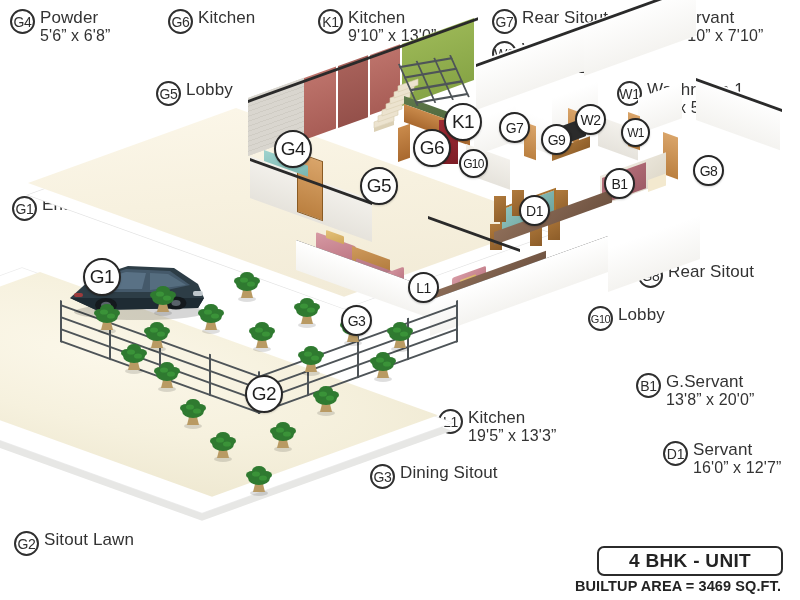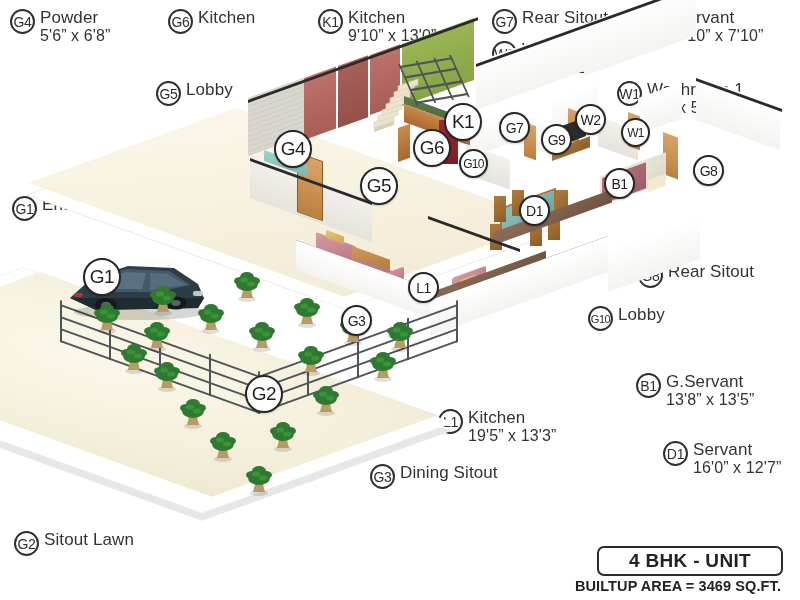--- a/index.html
+++ b/index.html
@@ -645,21 +645,21 @@
     <div class="label" style="left: 588px; top: 305px;">
       <div class="mk sm">G10</div>
       <div class="txt">
         <div class="rname">Lobby</div>
       </div>
     </div>
     <div class="label center" style="left: 636px; top: 372px;">
       <div class="mk">B1</div>
       <div class="txt">
         <div class="rname">G.Servant</div>
-        <div class="rdim">13'8” x 13'5”</div>
+        <div class="rdim">13'8” x 20'0”</div>
       </div>
     </div>
     <div class="label center" style="left: 438px; top: 408px;">
       <div class="mk">L1</div>
       <div class="txt">
         <div class="rname">Kitchen</div>
         <div class="rdim">19'5” x 13'3”</div>
       </div>
     </div>
     <div class="label center" style="left: 663px; top: 440px;">

